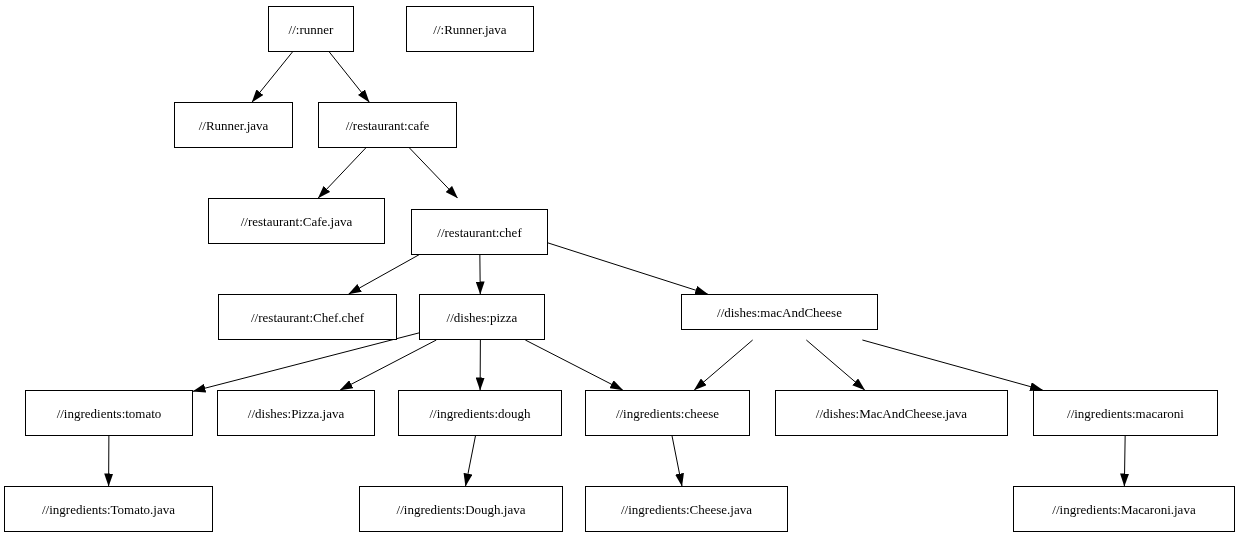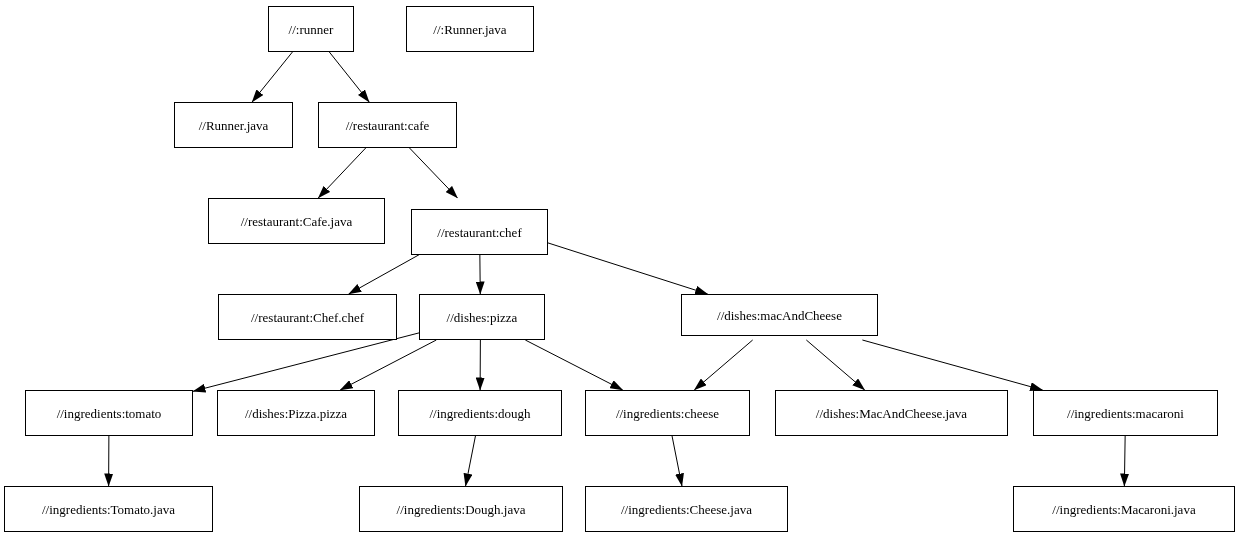--- a/index.html
+++ b/index.html
@@ -91,28 +91,28 @@
       </div>
       <div class="graph-node" style="left: 411px; top: 209px; width: 137px; height: 46px; border-color: rgb(0, 0, 0); background: rgb(255, 255, 255);">
         <span class="node-label" style="color: rgb(0, 0, 0);">//restaurant:chef</span>
       </div>
       <div class="graph-node" style="left: 218px; top: 294px; width: 179px; height: 46px; border-color: rgb(0, 0, 0); background: rgb(255, 255, 255);">
         <span class="node-label" style="color: rgb(0, 0, 0);">//restaurant:Chef.chef</span>
       </div>
       <div class="graph-node" style="left: 419px; top: 294px; width: 126px; height: 46px; border-color: rgb(0, 0, 0); background: rgb(255, 255, 255);">
         <span class="node-label" style="color: rgb(0, 0, 0);">//dishes:pizza</span>
       </div>
-      <div class="graph-node" style="left: 681px; top: 294px; width: 197px; height: 42px; border-color: rgb(0, 0, 0); background: rgb(255, 255, 255);">
+      <div class="graph-node" style="left: 681px; top: 294px; width: 197px; height: 36px; border-color: rgb(0, 0, 0); background: rgb(255, 255, 255);">
         <span class="node-label" style="color: rgb(0, 0, 0);">//dishes:macAndCheese</span>
       </div>
       <div class="graph-node" style="left: 25px; top: 390px; width: 168px; height: 46px; border-color: rgb(0, 0, 0); background: rgb(255, 255, 255);">
         <span class="node-label" style="color: rgb(0, 0, 0);">//ingredients:tomato</span>
       </div>
       <div class="graph-node" style="left: 217px; top: 390px; width: 158px; height: 46px; border-color: rgb(0, 0, 0); background: rgb(255, 255, 255);">
-        <span class="node-label" style="color: rgb(0, 0, 0);">//dishes:Pizza.pizza</span>
+        <span class="node-label" style="color: rgb(0, 0, 0);">//dishes:Pizza.java</span>
       </div>
       <div class="graph-node" style="left: 398px; top: 390px; width: 164px; height: 46px; border-color: rgb(0, 0, 0); background: rgb(255, 255, 255);">
         <span class="node-label" style="color: rgb(0, 0, 0);">//ingredients:dough</span>
       </div>
       <div class="graph-node" style="left: 585px; top: 390px; width: 165px; height: 46px; border-color: rgb(0, 0, 0); background: rgb(255, 255, 255);">
         <span class="node-label" style="color: rgb(0, 0, 0);">//ingredients:cheese</span>
       </div>
       <div class="graph-node" style="left: 775px; top: 390px; width: 233px; height: 46px; border-color: rgb(0, 0, 0); background: rgb(255, 255, 255);">
         <span class="node-label" style="color: rgb(0, 0, 0);">//dishes:MacAndCheese.java</span>
       </div>

